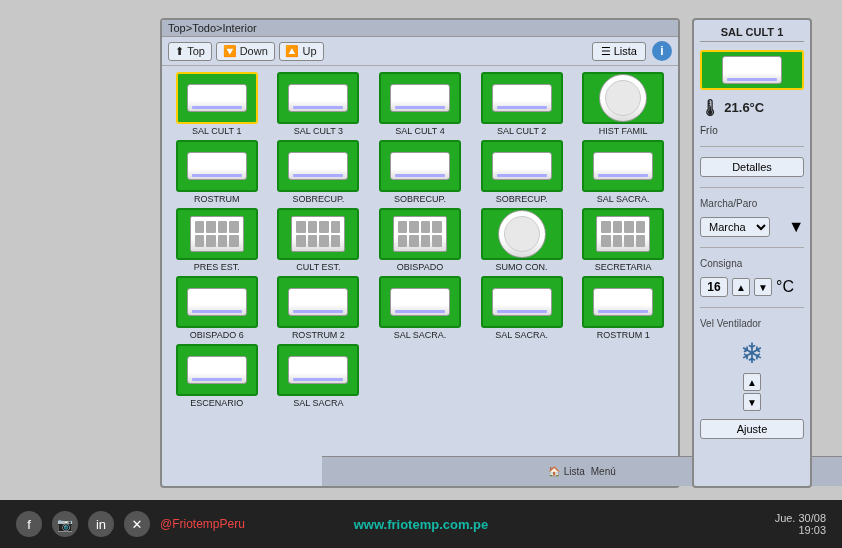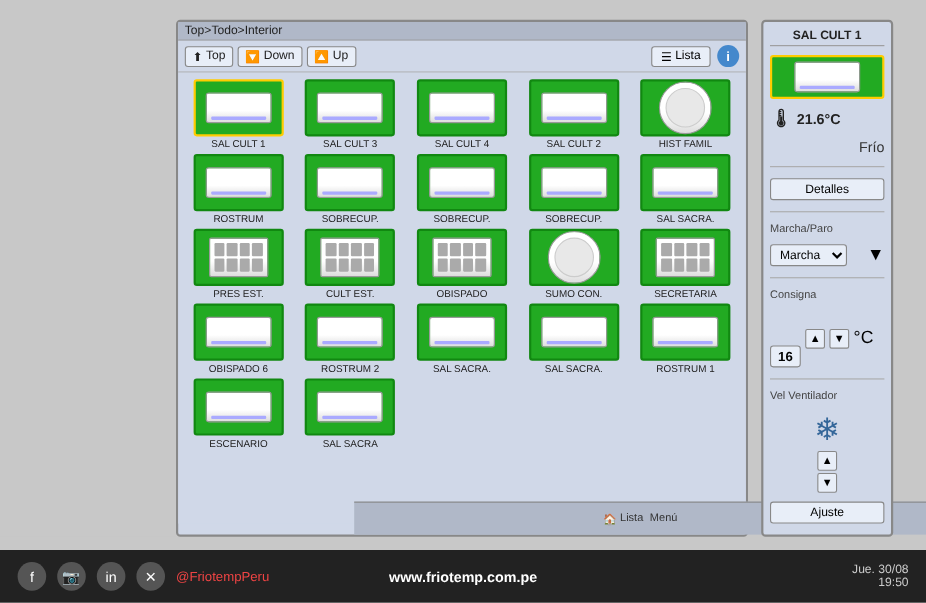--- a/index.html
+++ b/index.html
@@ -224,23 +224,23 @@
       align-items: center;
       gap: 4px;
       font-size: 13px;
       font-weight: bold;
       color: #222;
     }
     .temp-icon {
       font-size: 16px;
     }
     .status-text {
-      font-size: 13px;
+      font-size: 10px;
       color: #333;
-      text-align: right;
+      text-align: left;
     }
     .panel-btn {
       background: #e8eef8;
       border: 1px solid #888;
       border-radius: 3px;
       padding: 3px 6px;
       font-size: 11px;
       text-align: center;
       cursor: pointer;
     }
@@ -268,21 +268,20 @@
     }
     .consigna-val {
       background: #e8eef8;
       border: 1px solid #888;
       border-radius: 3px;
       font-size: 12px;
       font-weight: bold;
       padding: 2px 6px;
       min-width: 28px;
       text-align: center;
-      margin-top: 32px;
     }
     .arrow-btn {
       background: #e8eef8;
       border: 1px solid #888;
       border-radius: 2px;
       width: 18px;
       height: 18px;
       display: flex;
       align-items: center;
       justify-content: center;
@@ -335,21 +334,21 @@
       cursor: pointer;
     }
     .social-handle {
       color: #ef4444;
       font-size: 12px;
     }
     .social-website {
       position: absolute;
       left: 50%;
       transform: translateX(-50%);
-      color: #ffffff;
+      color: #14b8a6;
       font-size: 13px;
       font-weight: bold;
     }
     .social-time {
       position: absolute;
       right: 16px;
       color: #ccc;
       font-size: 11px;
       text-align: right;
     }
@@ -629,15 +628,15 @@
 
 <div class="social-bar">
   <div class="social-icon">f</div>
   <div class="social-icon">📷</div>
   <div class="social-icon">in</div>
   <div class="social-icon">✕</div>
   <span class="social-handle">@FriotempPeru</span>
   <div class="social-website">www.friotemp.com.pe</div>
   <div class="social-time">
     <span style="white-space:pre">Jue. 30/08
-19:50</span>
+19:03</span>
   </div>
 </div>
 
 </body></html>

